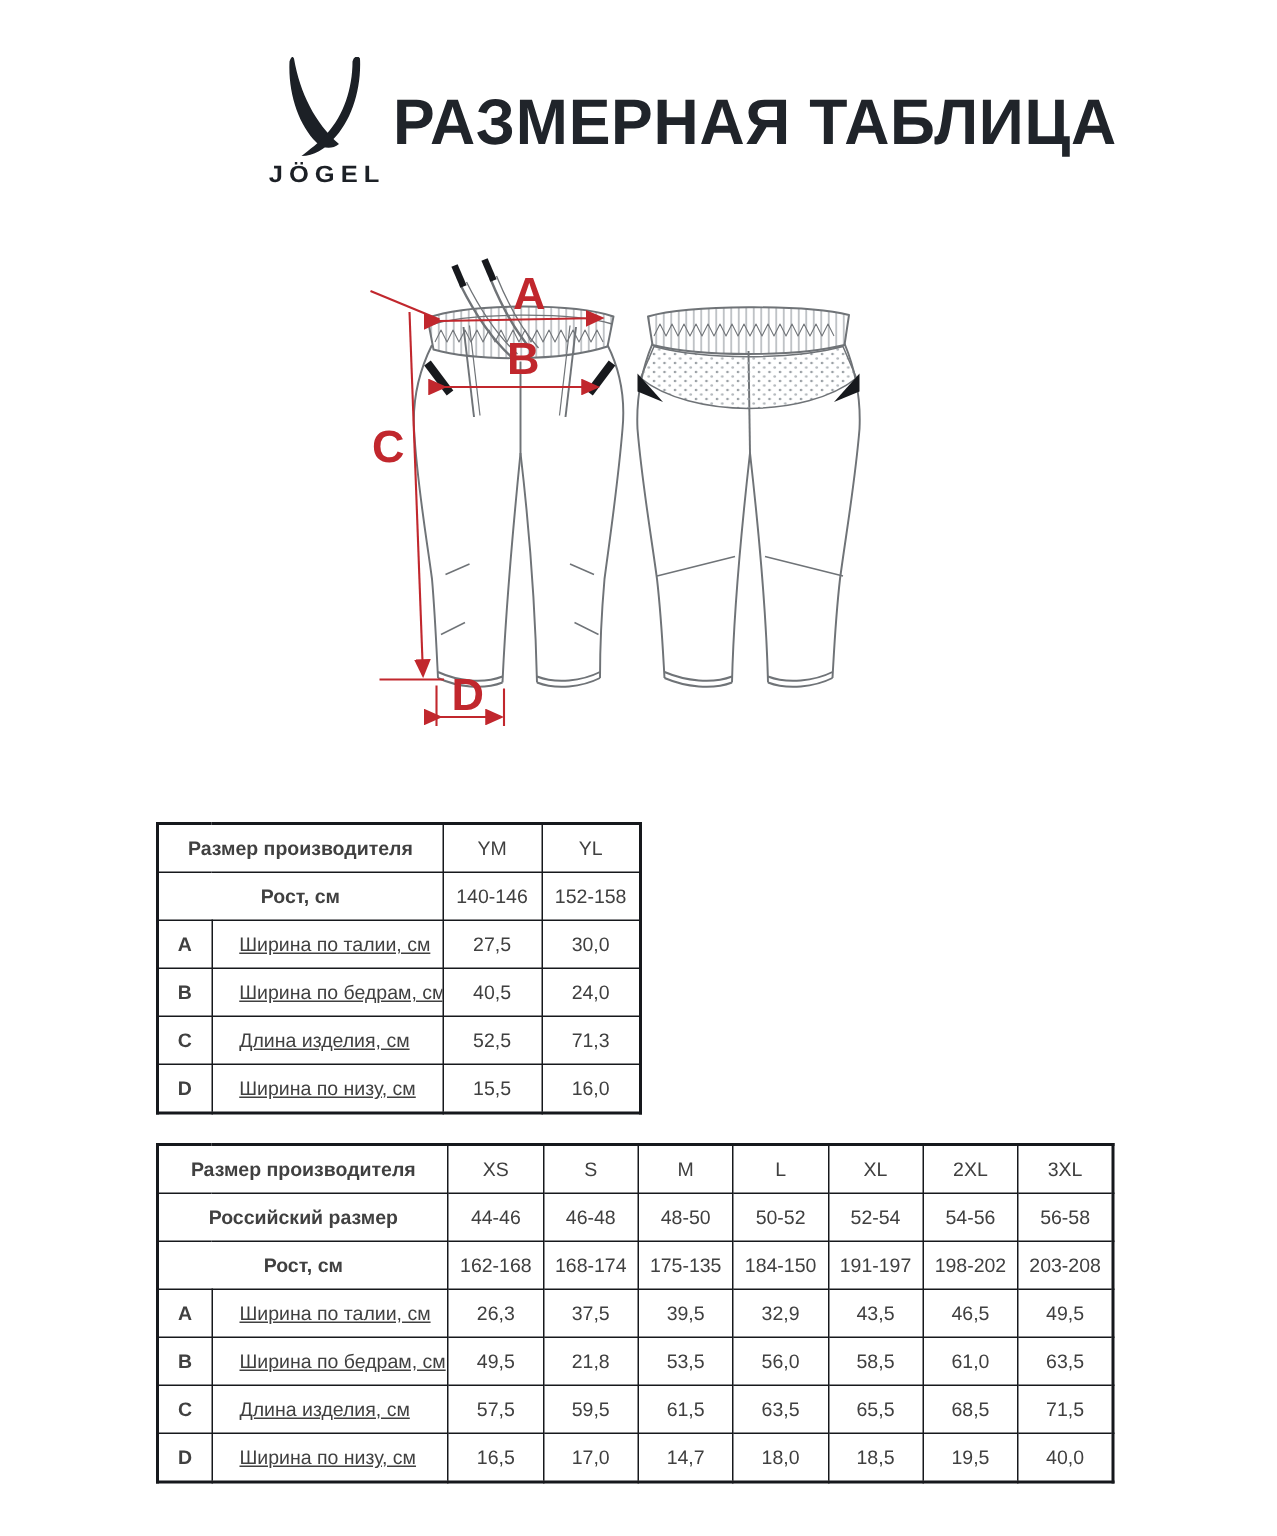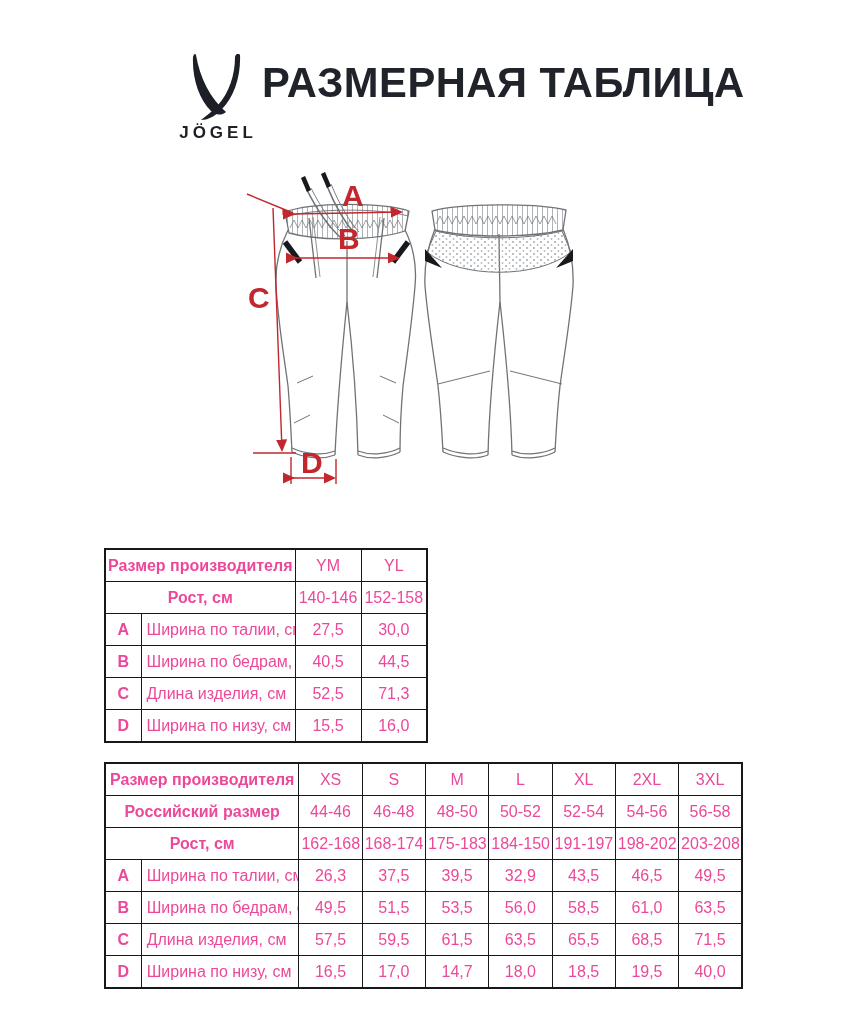--- a/index.html
+++ b/index.html
@@ -1,40 +1,40 @@
 <!DOCTYPE html>
 <html><head>
 <meta charset="utf-8">
 <style>
   html,body{margin:0;padding:0;background:#ffffff;}
   body{width:851px;height:1024px;position:relative;overflow:hidden;
        font-family:"Liberation Sans",sans-serif;color:#17191d;}
 
   
-  .logo{position:absolute;left:166px;top:54px;width:104px;text-align:center;}
+  .logo{position:absolute;left:166px;top:38px;width:104px;text-align:center;}
   .logo svg{display:block;margin:0 auto;}
   .logo-word{font-weight:700;font-size:17px;letter-spacing:4px;color:#1c2026;
              margin-top:3px;transform:scaleY(.92);}
   .page-title{position:absolute;left:262px;top:58px;margin:0;
               font-size:43px;font-weight:700;color:#20242a;
               transform:scaleX(.97);transform-origin:left;letter-spacing:.5px;
               white-space:nowrap;}
 
   
   .diagram{position:absolute;left:0;top:150px;}
   .dim-label{font-size:30px;font-weight:700;fill:#c1272d;
              font-family:"Liberation Sans",sans-serif;}
 
   
   table{border-collapse:collapse;table-layout:fixed;position:absolute;
-        font-size:16px;color:#ec4899;}
+        font-size:13px;color:#404040;}
   td{border:1px solid #16181c;text-align:center;vertical-align:middle;
      height:31px;padding:0 2px;overflow:hidden;white-space:nowrap;}
   table{border:2px solid #16181c;}
-  td.lbl{text-align:left;padding-left:5px;}
+  td.lbl{text-align:left;padding-left:18px;text-decoration:underline;}
   .b{font-weight:700;}
   #kids-table{left:104px;top:548px;width:322px;}
   #adult-table{left:104px;top:762px;width:639px;}
 </style>
 </head>
 <body>
 
 <div class="logo">
   <svg width="62" height="66" viewBox="0 0 62 66">
     <path d="M9,1 C13,24 23,44 39,58 C34,62 28,61 24,57 C12,45 5,24 6,3 C7,0 8,-1 9,1 Z" fill="#1c2026"></path>
@@ -164,21 +164,21 @@
   <tr>
     <td class="b">A</td>
     <td class="lbl">Ширина по талии, см</td>
     <td>27,5</td>
     <td>30,0</td>
   </tr>
   <tr>
     <td class="b">B</td>
     <td class="lbl">Ширина по бедрам, см</td>
     <td>40,5</td>
-    <td>44,5</td>
+    <td>24,0</td>
   </tr>
   <tr>
     <td class="b">C</td>
     <td class="lbl">Длина изделия, см</td>
     <td>52,5</td>
     <td>71,3</td>
   </tr>
   <tr>
     <td class="b">D</td>
     <td class="lbl">Ширина по низу, см</td>
@@ -218,42 +218,42 @@
     <td>48-50</td>
     <td>50-52</td>
     <td>52-54</td>
     <td>54-56</td>
     <td>56-58</td>
   </tr>
   <tr>
     <td colspan="2" class="b">Рост, см</td>
     <td>162-168</td>
     <td>168-174</td>
-    <td>175-183</td>
+    <td>175-135</td>
     <td>184-150</td>
     <td>191-197</td>
     <td>198-202</td>
     <td>203-208</td>
   </tr>
   <tr>
     <td class="b">A</td>
     <td class="lbl">Ширина по талии, см</td>
     <td>26,3</td>
     <td>37,5</td>
     <td>39,5</td>
     <td>32,9</td>
     <td>43,5</td>
     <td>46,5</td>
     <td>49,5</td>
   </tr>
   <tr>
     <td class="b">B</td>
     <td class="lbl">Ширина по бедрам, см</td>
     <td>49,5</td>
-    <td>51,5</td>
+    <td>21,8</td>
     <td>53,5</td>
     <td>56,0</td>
     <td>58,5</td>
     <td>61,0</td>
     <td>63,5</td>
   </tr>
   <tr>
     <td class="b">C</td>
     <td class="lbl">Длина изделия, см</td>
     <td>57,5</td>

